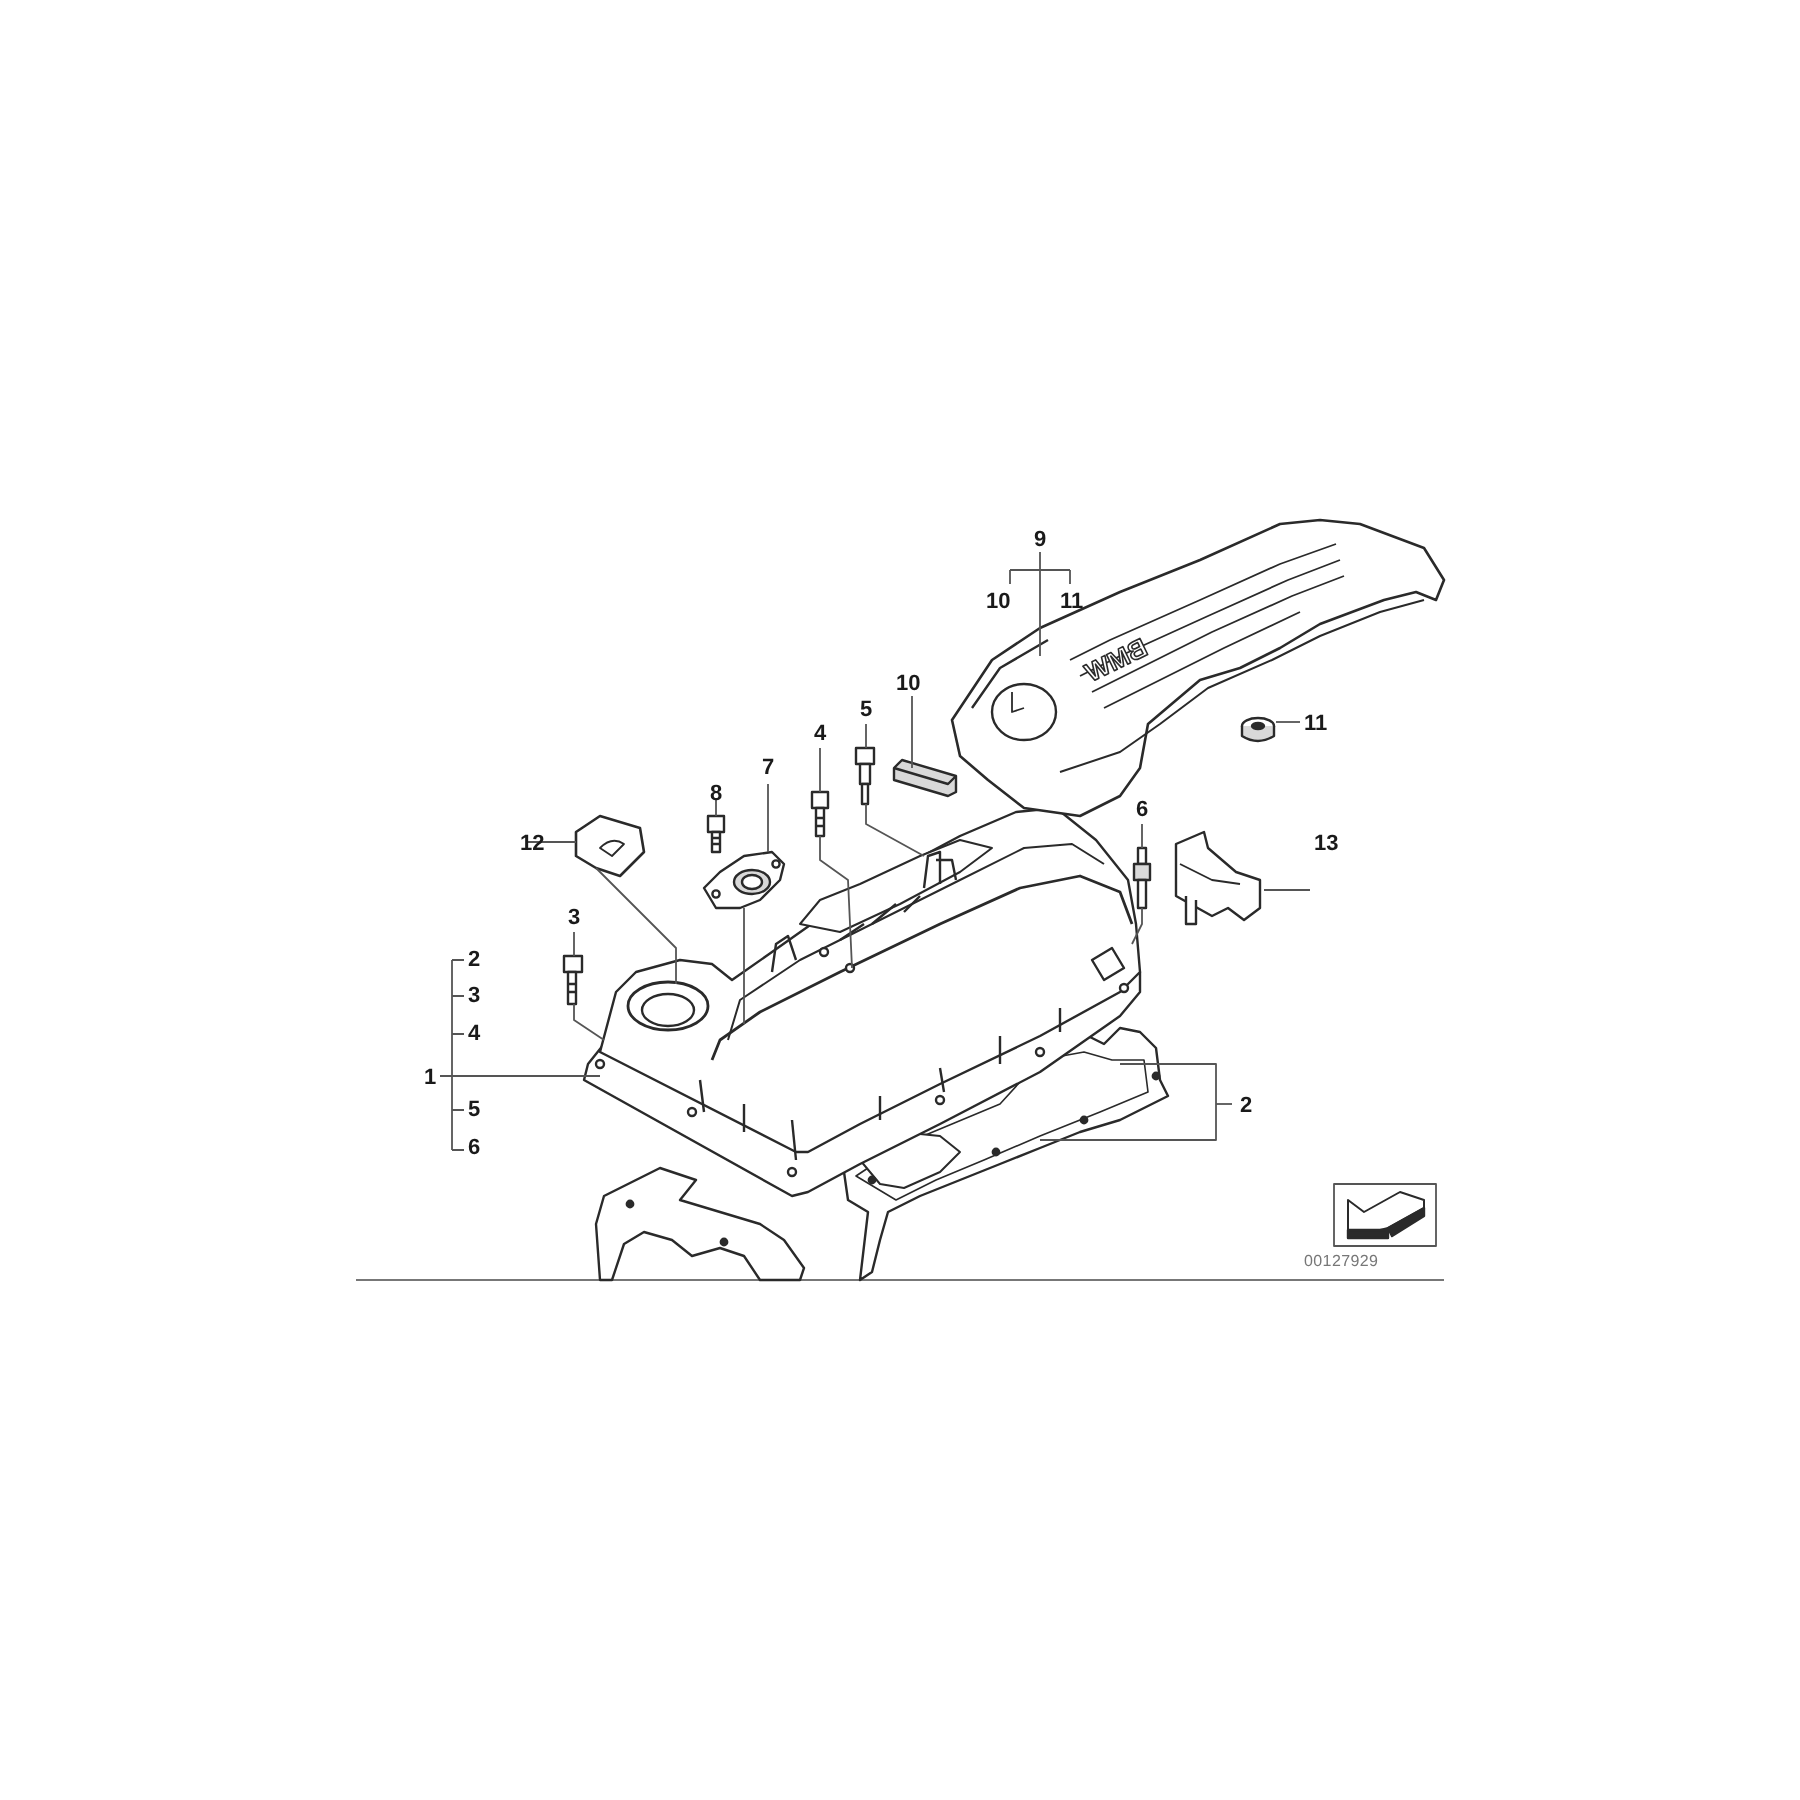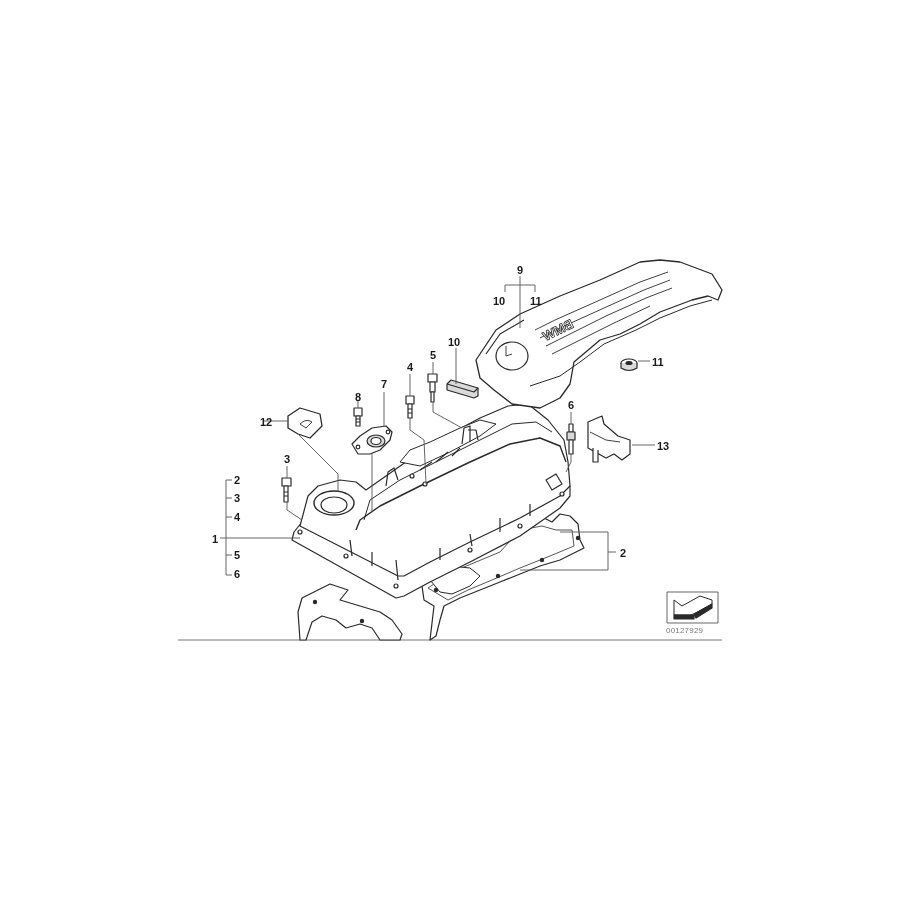--- a/index.html
+++ b/index.html
@@ -1,19 +1,19 @@
 <!DOCTYPE html>
 <html><head>
 <meta charset="utf-8">
 <style>
   html, body { margin: 0; padding: 0; background: #ffffff; }
   body { width: 900px; height: 900px; position: relative; overflow: hidden; font-family: "Liberation Sans", sans-serif; }
   #diagram { position: absolute; left: 0; top: 0; width: 900px; height: 900px; }
   .lbl { position: absolute; font-family: "Liberation Sans", sans-serif; font-weight: bold; font-size: 11px; color: #1a1a1a; line-height: 12px; }
-  .ref { position: absolute; left: 666px; top: 626px; font-family: "Liberation Sans", sans-serif; font-size: 8px; color: #777; letter-spacing: 0.2px; }
+  .ref { position: absolute; left: 652px; top: 626px; font-family: "Liberation Sans", sans-serif; font-size: 8px; color: #777; letter-spacing: 0.2px; }
 </style>
 </head>
 <body>
 
 <svg id="diagram" viewBox="0 0 900 900" xmlns="http://www.w3.org/2000/svg" fill="none" stroke="#2a2a2a" stroke-width="1.2" stroke-linejoin="round">
 
   <line x1="178" y1="640" x2="722" y2="640" stroke="#777" stroke-width="1"></line>
 
   <g>
     <path d="M302 598 L330 584 L348 590 L340 600 L360 606 L380 612 L392 620 L402 634 L400 640 L380 640 L372 628 L360 624 L346 628 L336 620 L322 616 L312 622 L306 640 L300 640 L298 612 Z" fill="#fff"></path>
@@ -197,15 +197,15 @@
 <span class="lbl" style="left:430px;top:349px">5</span>
 <span class="lbl" style="left:568px;top:399px">6</span>
 <span class="lbl" style="left:381px;top:378px">7</span>
 <span class="lbl" style="left:355px;top:391px">8</span>
 <span class="lbl" style="left:517px;top:264px">9</span>
 <span class="lbl" style="left:493px;top:295px">10</span>
 <span class="lbl" style="left:530px;top:295px">11</span>
 <span class="lbl" style="left:448px;top:336px">10</span>
 <span class="lbl" style="left:652px;top:356px">11</span>
 <span class="lbl" style="left:260px;top:416px">12</span>
-<span class="lbl" style="left:657px;top:440px">13</span>
+<span class="lbl" style="left:657px;top:416px">13</span>
 
 <span class="ref">00127929</span>
 
 </body></html>

